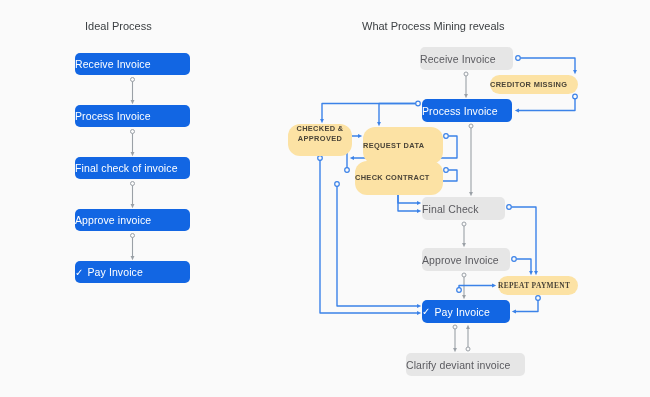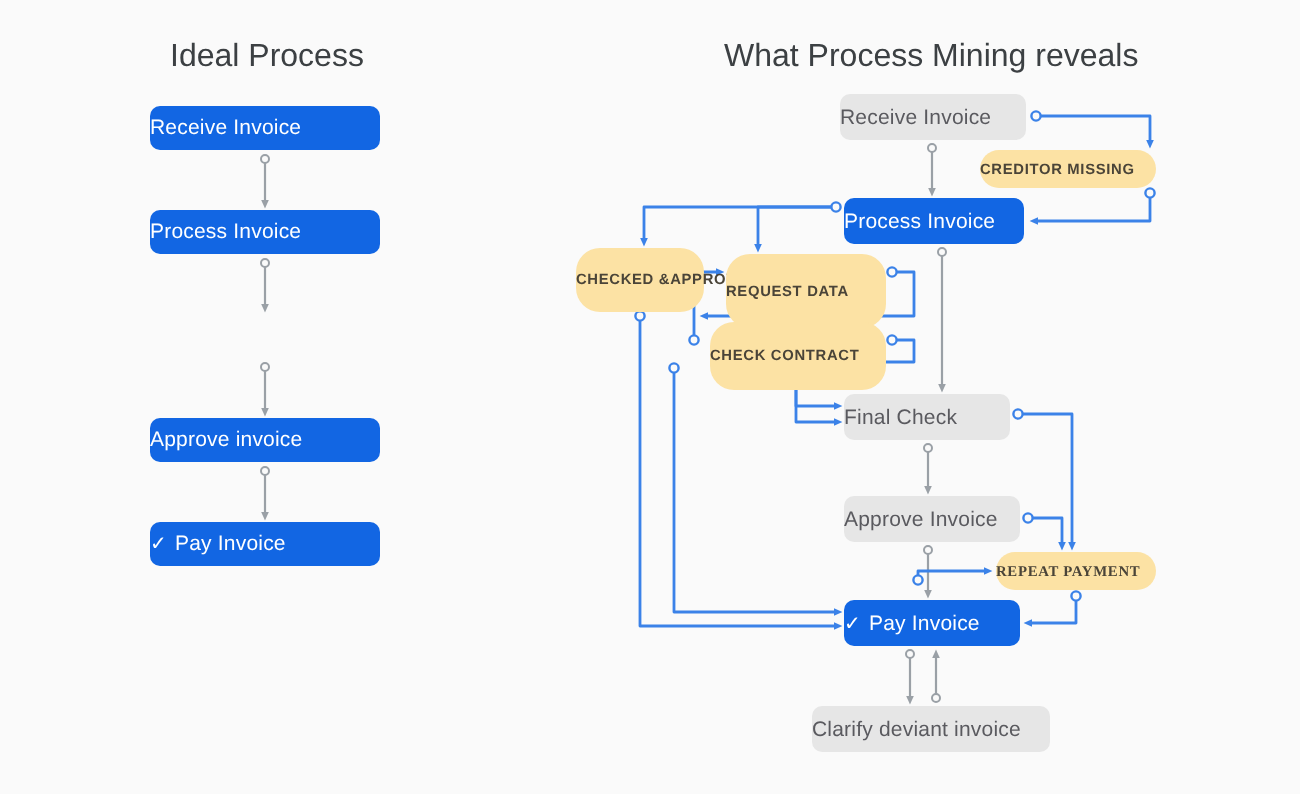--- a/index.html
+++ b/index.html
@@ -53,26 +53,26 @@
   .node.pill {
     background: #fce2a4;
     color: #4a4438;
     font-size: 7.4px;
     font-weight: bold;
     letter-spacing: 0.35px;
     border-radius: 12px;
     line-height: 1.35;
   }
   .node.pill.two-line {
-    flex-direction: row;
+    flex-direction: column;
     line-height: 1.35;
   }
   .heading {
     position: absolute;
-    font-size: 16px;
+    font-size: 11px;
     color: #3c4043;
     font-weight: normal;
     white-space: nowrap;
     z-index: 5;
   }
   .check {
     display: inline-block;
     margin-right: 4px;
     font-size: 10px;
   }
@@ -173,20 +173,23 @@
   <div class="heading" style="left:85px; top:20px;">Ideal Process</div>
 
   <div class="node blue" style="left:75px; top:53px; width:115px; height:22px;">
     <span>Receive Invoice</span>
   </div>
 
   <div class="node blue" style="left:75px; top:105px; width:115px; height:22px;">
     <span>Process Invoice</span>
   </div>
 
+  <div class="node blue" style="left:75px; top:157px; width:115px; height:22px;">
+    <span>Final check of invoice</span>
+  </div>
 
   <div class="node blue" style="left:75px; top:209px; width:115px; height:22px;">
     <span>Approve invoice</span>
   </div>
 
   <div class="node blue" style="left:75px; top:261px; width:115px; height:22px;">
     <span class="check">✓</span>
     <span>Pay Invoice</span>
   </div>
 

